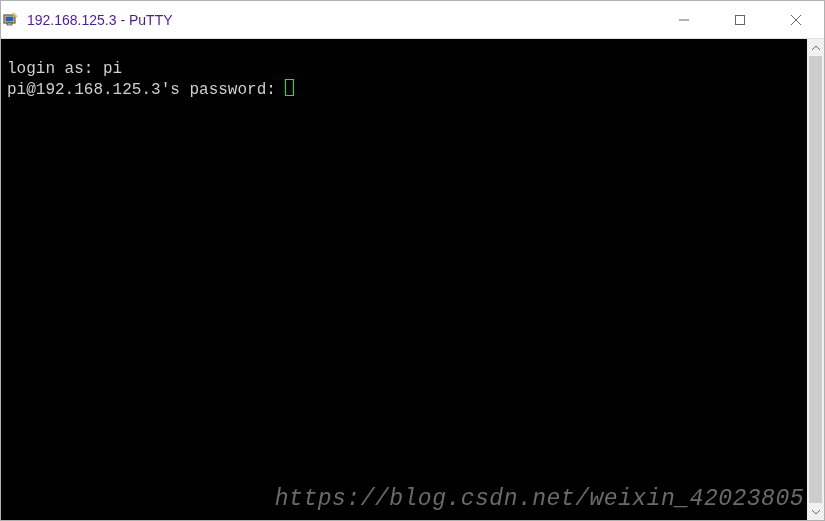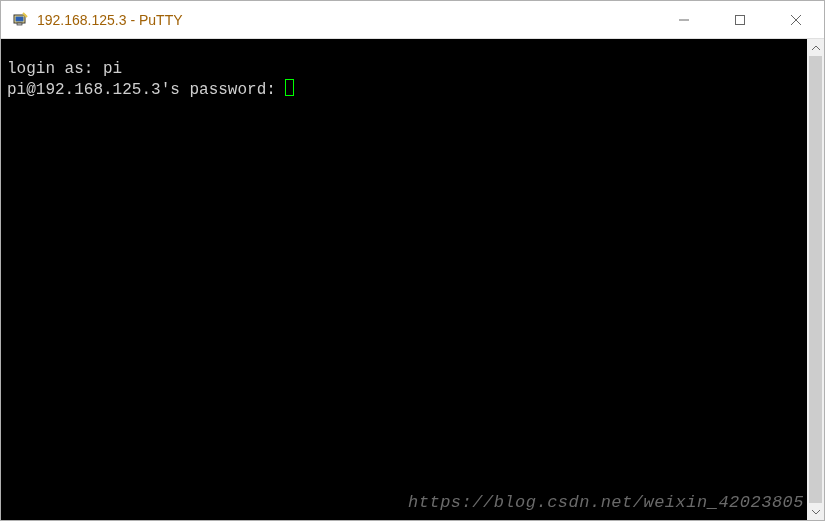--- a/index.html
+++ b/index.html
@@ -18,23 +18,23 @@
       background: #fff;
       border: 1px solid #b0b0b0;
       display: flex;
       flex-direction: column;
     }
     .titlebar {
       height: 38px;
       background: #ffffff;
       display: flex;
       align-items: center;
-      padding-left: 10px;
+      padding-left: 0;
       border-bottom: 1px solid #e0e0e0;
-      color: #a16207;
+      color: #4c1d95;
       font-size: 14px;
     }
     .titlebar .icon {
       width: 18px; height: 18px;
       margin-right: 8px;
       display: inline-flex;
       align-items: center;
       justify-content: center;
     }
     .titlebar .title { flex: 0 0 auto; }
@@ -83,21 +83,21 @@
     .sb-thumb {
       position: absolute; left: 2px; right: 2px;
       top: 0; height: 100%;
       background: #cdcdcd;
     }
     .watermark {
       position: absolute;
       right: 20px; bottom: 8px;
       color: #6a6a6a;
       font-family: "Consolas", "Courier New", monospace;
-      font-size: 17px;
+      font-size: 23px;
       font-style: italic;
       letter-spacing: 0.5px;
       pointer-events: none;
     }
   </style>
 </head>
 <body>
 
 <div class="window">
 

